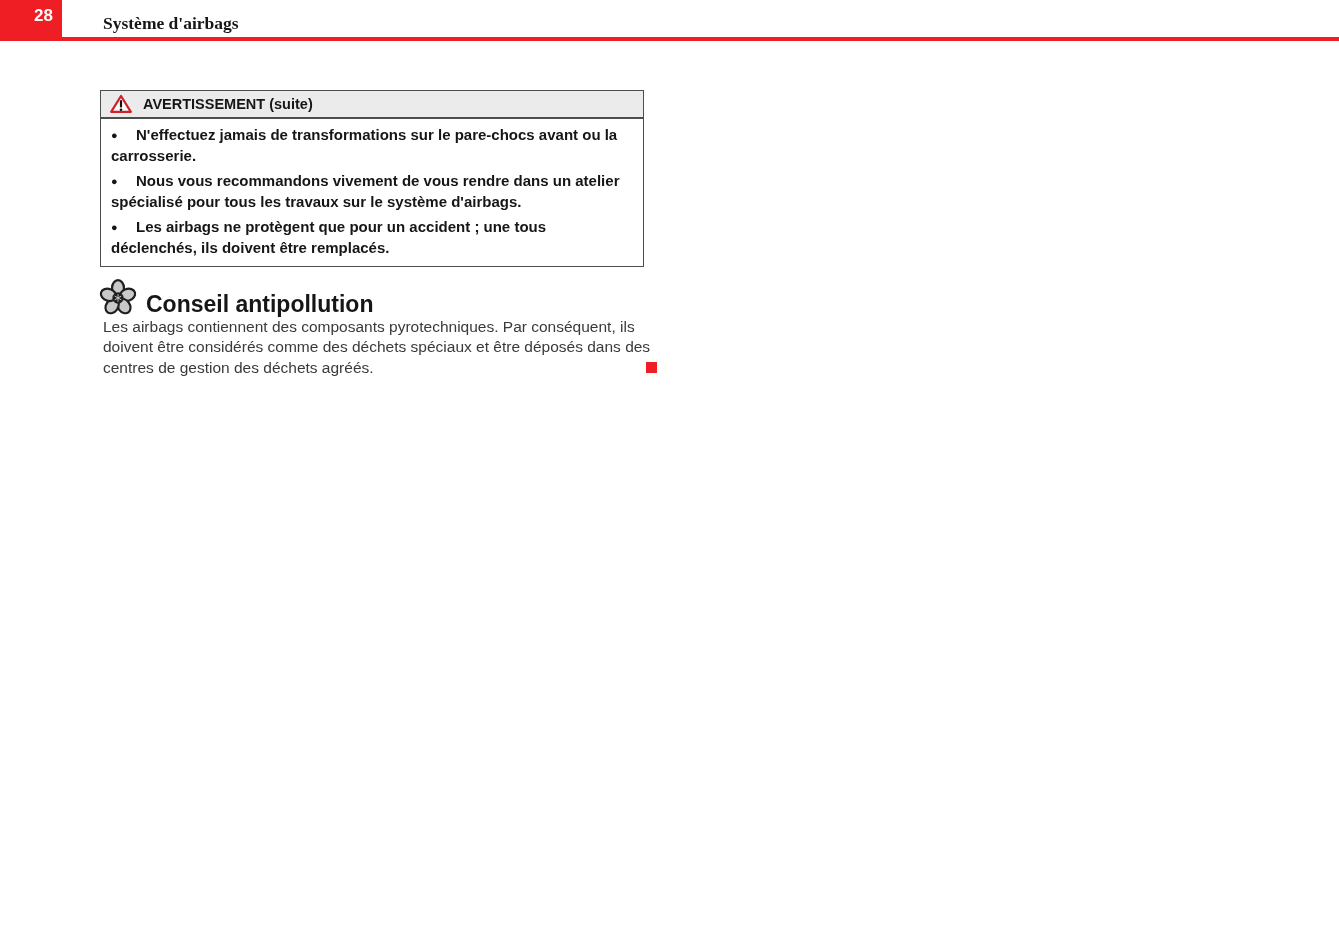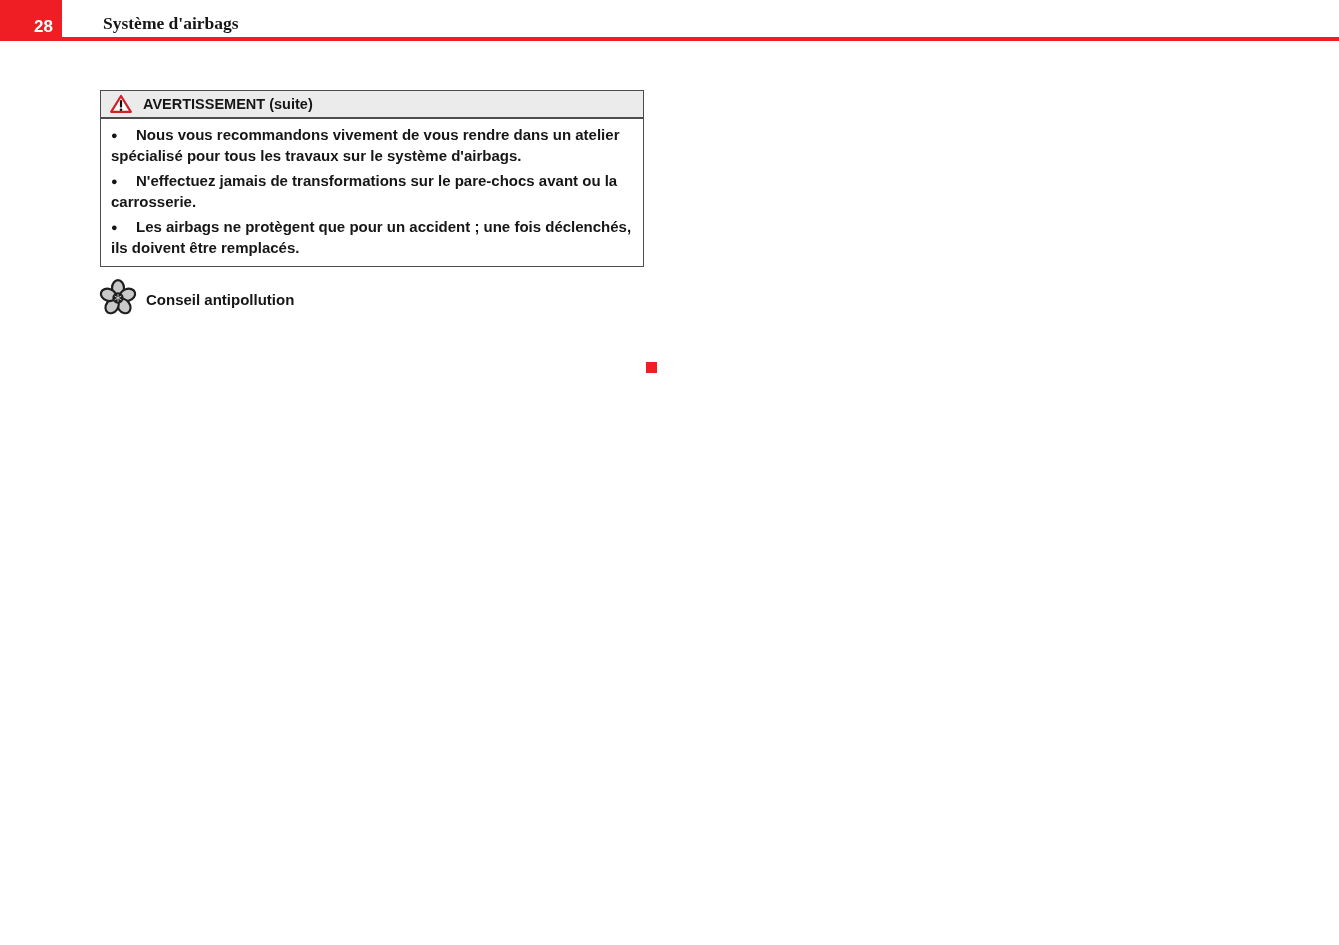--- a/index.html
+++ b/index.html
@@ -19,21 +19,21 @@
     background:#ffffff;
     overflow:hidden;
   }
 
   
   .page-num-box{
     position:absolute; left:0; top:0;
     width:62px; height:37px;
     background:var(--red);
     color:#ffffff;
-    display:flex; align-items:flex-end; justify-content:flex-end;
+    display:flex; align-items:flex-start; justify-content:flex-end;
     padding:6px 9px 0 0;
     font-size:17px; font-weight:bold;
   }
   .red-rule{
     position:absolute; left:0; top:37px;
     width:1339px; height:4px;
     background:var(--red);
   }
   .doc-title{
     position:absolute; left:103px; top:13px;
@@ -79,21 +79,21 @@
     vertical-align:1px;
   }
 
   
   .eco-icon{
     position:absolute; left:99px; top:278px;
     width:38px; height:38px;
   }
   .eco-title{
     position:absolute; left:146px; top:291px;
-    font-size:15px; font-weight:bold;
+    font-size:23px; font-weight:bold;
     color:var(--ink);
     white-space:nowrap;
   }
   .eco-body{
     position:absolute; left:103px; top:317px;
     width:552px;
     font-size:15.5px;
     line-height:20.3px;
     color:var(--body-ink);
   }
@@ -117,38 +117,39 @@
   <div class="warning-box">
     <div class="warning-header">
       <svg class="tri" viewBox="0 0 30 26">
         <path d="M15 3 L27.3 22.8 L2.7 22.8 Z" fill="#fdfdfd" stroke="#d02128" stroke-width="2.8" stroke-linejoin="round"></path>
         <line x1="15" y1="9.5" x2="15" y2="16.2" stroke="#111" stroke-width="2.7" stroke-linecap="round"></line>
         <circle cx="15" cy="20.2" r="1.6" fill="#111"></circle>
       </svg>
       <span class="warning-title">AVERTISSEMENT (suite)</span>
     </div>
     <div class="warning-body">
+      <p class="w-item"><span class="dot">●</span><span>N'effectuez jamais de transformations sur le pare-chocs avant ou la carrosserie.</span></p>
       <p class="w-item"><span class="dot">●</span><span>Nous vous recommandons vivement de vous rendre dans un atelier spécialisé pour tous les travaux sur le système d'airbags.</span></p>
-      <p class="w-item"><span class="dot">●</span><span>N'effectuez jamais de transformations sur le pare-chocs avant ou la carrosserie.</span></p>
-      <p class="w-item"><span class="dot">●</span><span>Les airbags ne protègent que pour un accident ; une fois déclenchés, ils doivent être remplacés.</span></p>
+      <p class="w-item"><span class="dot">●</span><span>Les airbags ne protègent que pour un accident ; une tous déclenchés, ils doivent être remplacés.</span></p>
     </div>
   </div>
 
   <svg class="eco-icon" viewBox="0 0 40 40">
     <g stroke="#1f1f1f" stroke-width="2.3" fill="#c9c9c9">
       <ellipse cx="20" cy="10.5" rx="6.3" ry="8.2"></ellipse>
       <ellipse cx="20" cy="10.5" rx="6.3" ry="8.2" transform="rotate(72 20 21)"></ellipse>
       <ellipse cx="20" cy="10.5" rx="6.3" ry="8.2" transform="rotate(144 20 21)"></ellipse>
       <ellipse cx="20" cy="10.5" rx="6.3" ry="8.2" transform="rotate(216 20 21)"></ellipse>
       <ellipse cx="20" cy="10.5" rx="6.3" ry="8.2" transform="rotate(288 20 21)"></ellipse>
     </g>
     <circle cx="20" cy="21" r="6" fill="#1f1f1f"></circle>
     <g stroke="#c9c9c9" stroke-width="1">
       <line x1="20" y1="17" x2="20" y2="25"></line>
       <line x1="16.5" y1="19" x2="23.5" y2="23"></line>
       <line x1="16.5" y1="23" x2="23.5" y2="19"></line>
     </g>
   </svg>
   <div class="eco-title">Conseil antipollution</div>
+  <p class="eco-body">Les airbags contiennent des composants pyrotechniques. Par conséquent, ils doivent être considérés comme des déchets spéciaux et être déposés dans des centres de gestion des déchets agréés.</p>
 
   <div class="end-marker"></div>
 
 </div>
 
 </body></html>

